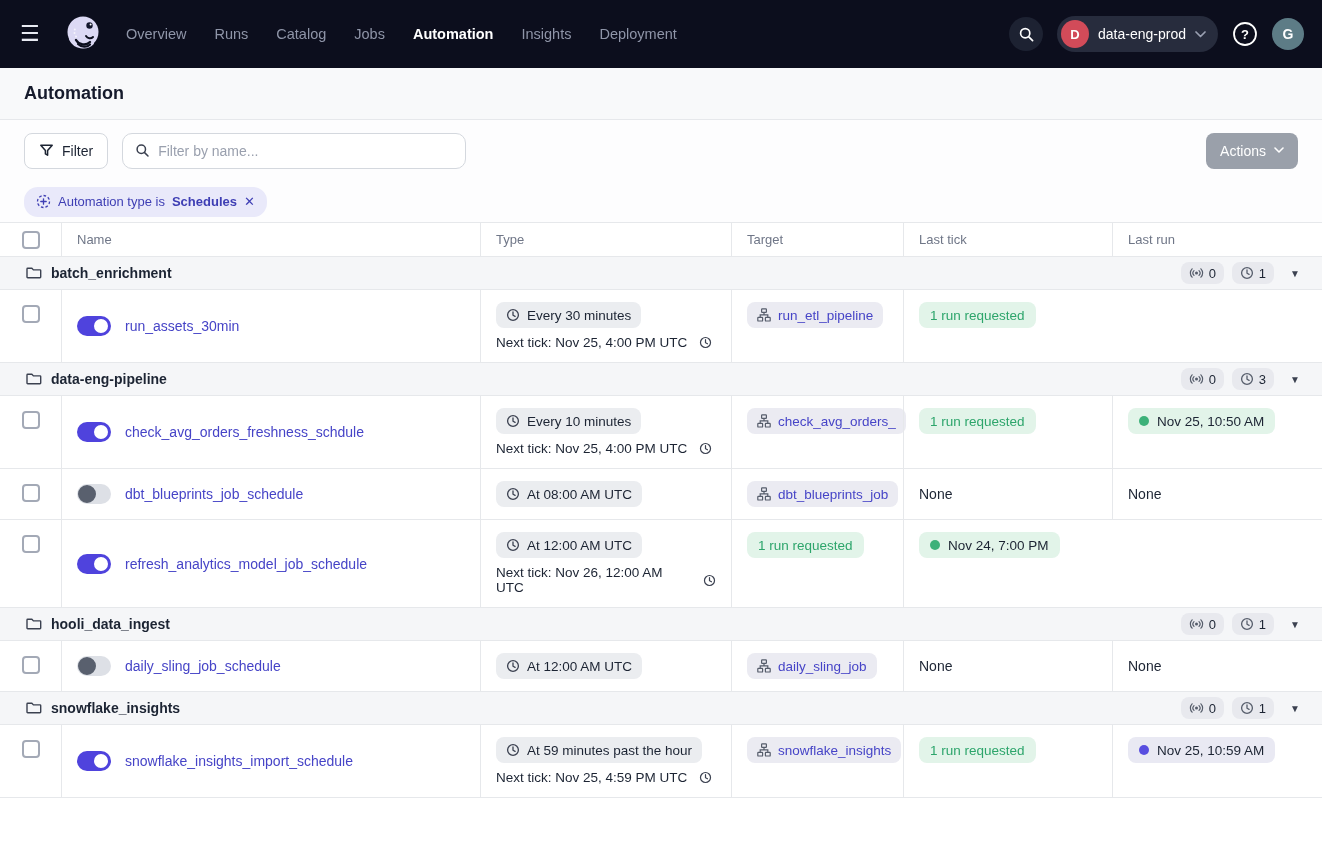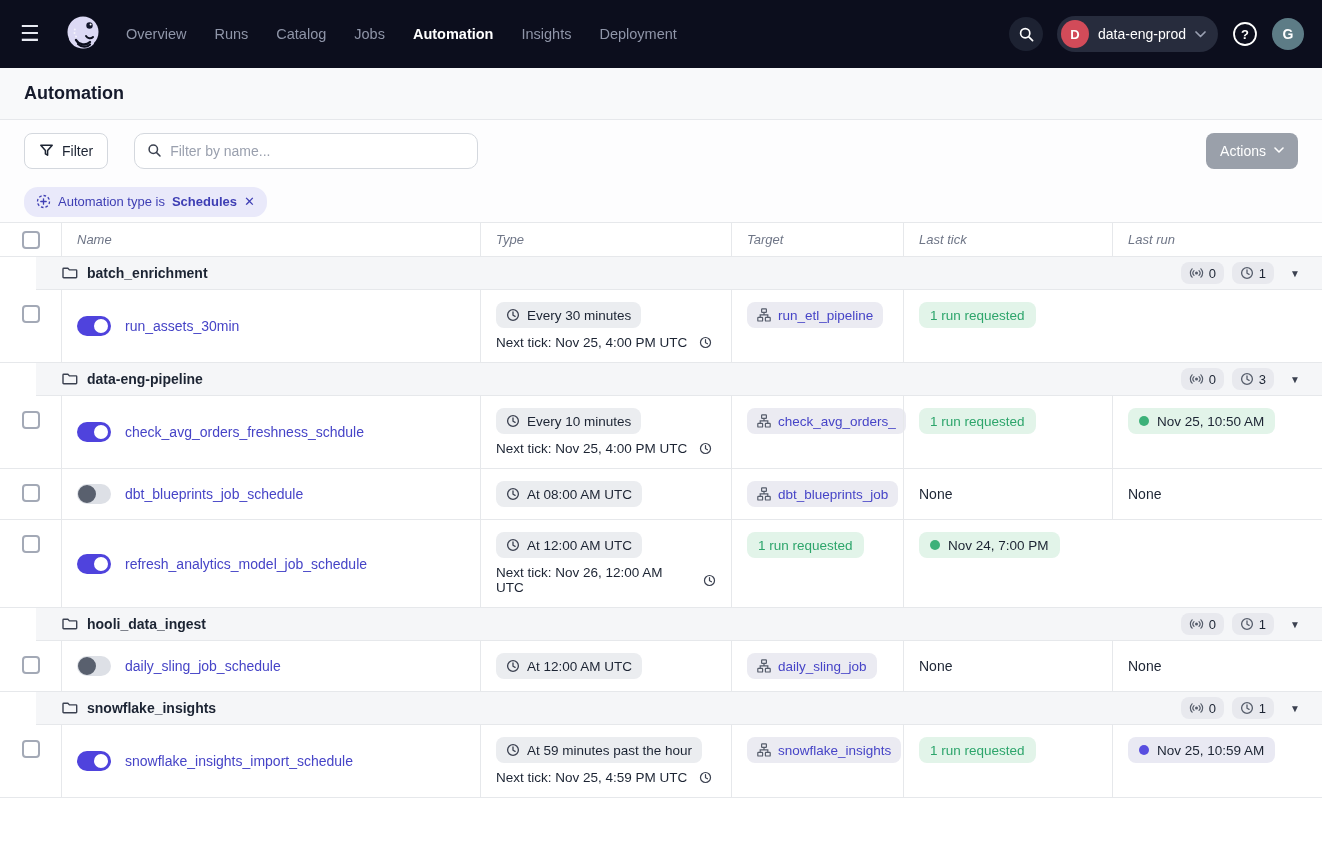--- a/index.html
+++ b/index.html
@@ -18,40 +18,40 @@
   .nav-search-btn { width:34px; height:34px; border-radius:50%; background:#1d2232; display:flex; align-items:center; justify-content:center; cursor:pointer; }
   .deploy-pill { height:36px; background:#272c3d; border-radius:18px; display:flex; align-items:center; gap:9px; padding:0 12px 0 4px; cursor:pointer; }
   .deploy-avatar { width:28px; height:28px; border-radius:50%; background:#d24b59; color:#fff; font-size:13px; font-weight:700; display:flex; align-items:center; justify-content:center; }
   .deploy-name { color:#fff; font-size:14px; font-weight:500; }
   .help-btn { width:26px; height:26px; border-radius:50%; color:#fff; display:flex; align-items:center; justify-content:center; cursor:pointer; }
   .user-avatar { width:32px; height:32px; border-radius:50%; background:#5d7c86; color:#fff; font-size:14px; font-weight:600; display:flex; align-items:center; justify-content:center; cursor:pointer; }
 
   
   .page-header { height:52px; background:#f8f9fa; border-bottom:1px solid #e6e8eb; display:flex; align-items:center; padding:0 24px; }
   .page-title { font-size:18px; font-weight:700; color:#161b2c; }
-  .toolbar { height:61px; display:flex; align-items:center; padding:0 24px; gap:26px; background:#fdfdfe; }
+  .toolbar { height:61px; display:flex; align-items:center; padding:0 24px; gap:14px; background:#fdfdfe; }
   .filter-btn { height:36px; border:1px solid #d4d8de; background:#fff; border-radius:8px; display:flex; align-items:center; gap:8px; padding:0 14px; font-size:14px; color:#1c2433; cursor:pointer; }
   .name-filter { height:36px; width:344px; border:1px solid #d4d8de; border-radius:10px; display:flex; align-items:center; gap:8px; padding:0 12px; background:#fff; }
   .name-filter input { border:none; outline:none; font-size:14px; flex:1; font-family:inherit; color:#1c2433; background:transparent; }
   .name-filter input::placeholder { color:#9aa0ae; }
   .actions-btn { margin-left:auto; height:36px; background:#9aa0aa; border:none; border-radius:8px; color:#fff; font-size:14px; display:flex; align-items:center; gap:8px; padding:0 14px; cursor:pointer; }
   .chip-row { height:41px; display:flex; align-items:center; padding:0 24px; background:#fdfdfe; }
   .filter-chip { height:30px; background:#e9e9fa; border-radius:14px; display:flex; align-items:center; gap:7px; padding:0 12px; font-size:13px; color:#3e3eb4; cursor:pointer; }
   .filter-chip b { font-weight:700; }
   .chip-close { font-size:13px; font-weight:700; cursor:pointer; }
 
   
   .table { border-top:1px solid #e6e8eb; }
   .trow { display:grid; grid-template-columns:61px 419px 251px 172px 209px auto; }
   .thead { height:34px; border-bottom:1px solid #e6e8eb; background:#fff; }
-  .th { font-size:13px; color:#6f7687; display:flex; align-items:center; padding:0 15px; border-left:1px solid #e6e8eb;font-style:italic; }
+  .th { font-size:13px; color:#6f7687; display:flex; align-items:center; padding:0 15px; border-left:1px solid #e6e8eb; }
   .th.first { border-left:none; justify-content:center; padding:0; }
   .checkbox { width:18px; height:18px; border:2px solid #a3a9b6; border-radius:4px; background:#fff; cursor:pointer; }
 
-  .group-header { height:33px; background:#f5f6f8; border-bottom:1px solid #e6e8eb; display:flex; align-items:center; padding:0 22px 0 26px; gap:9px;margin-left:36px; }
+  .group-header { height:33px; background:#f5f6f8; border-bottom:1px solid #e6e8eb; display:flex; align-items:center; padding:0 22px 0 26px; gap:9px; }
   .group-name { font-size:14px; font-weight:700; color:#1c2433; }
   .group-right { margin-left:auto; display:flex; align-items:center; gap:8px; }
   .count-pill { height:22px; background:#e8e9ee; border-radius:8px; display:flex; align-items:center; gap:5px; padding:0 8px; font-size:13px; color:#1c2433; }
   .caret { color:#3b4150; font-size:10px; margin-left:8px; cursor:pointer; }
 
   .row { border-bottom:1px solid #e6e8eb; background:#fff; min-height:48px; }
   .cell { border-left:1px solid #e6e8eb; padding:12px 15px; }
   .cell.first { border-left:none; display:flex; justify-content:center; align-items:flex-start; padding:15px 0 0 0; }
   .name-cell { display:flex; align-items:center; gap:14px; }
   .name-link { font-size:14px; color:#4644c7; cursor:pointer; text-decoration:none; }

